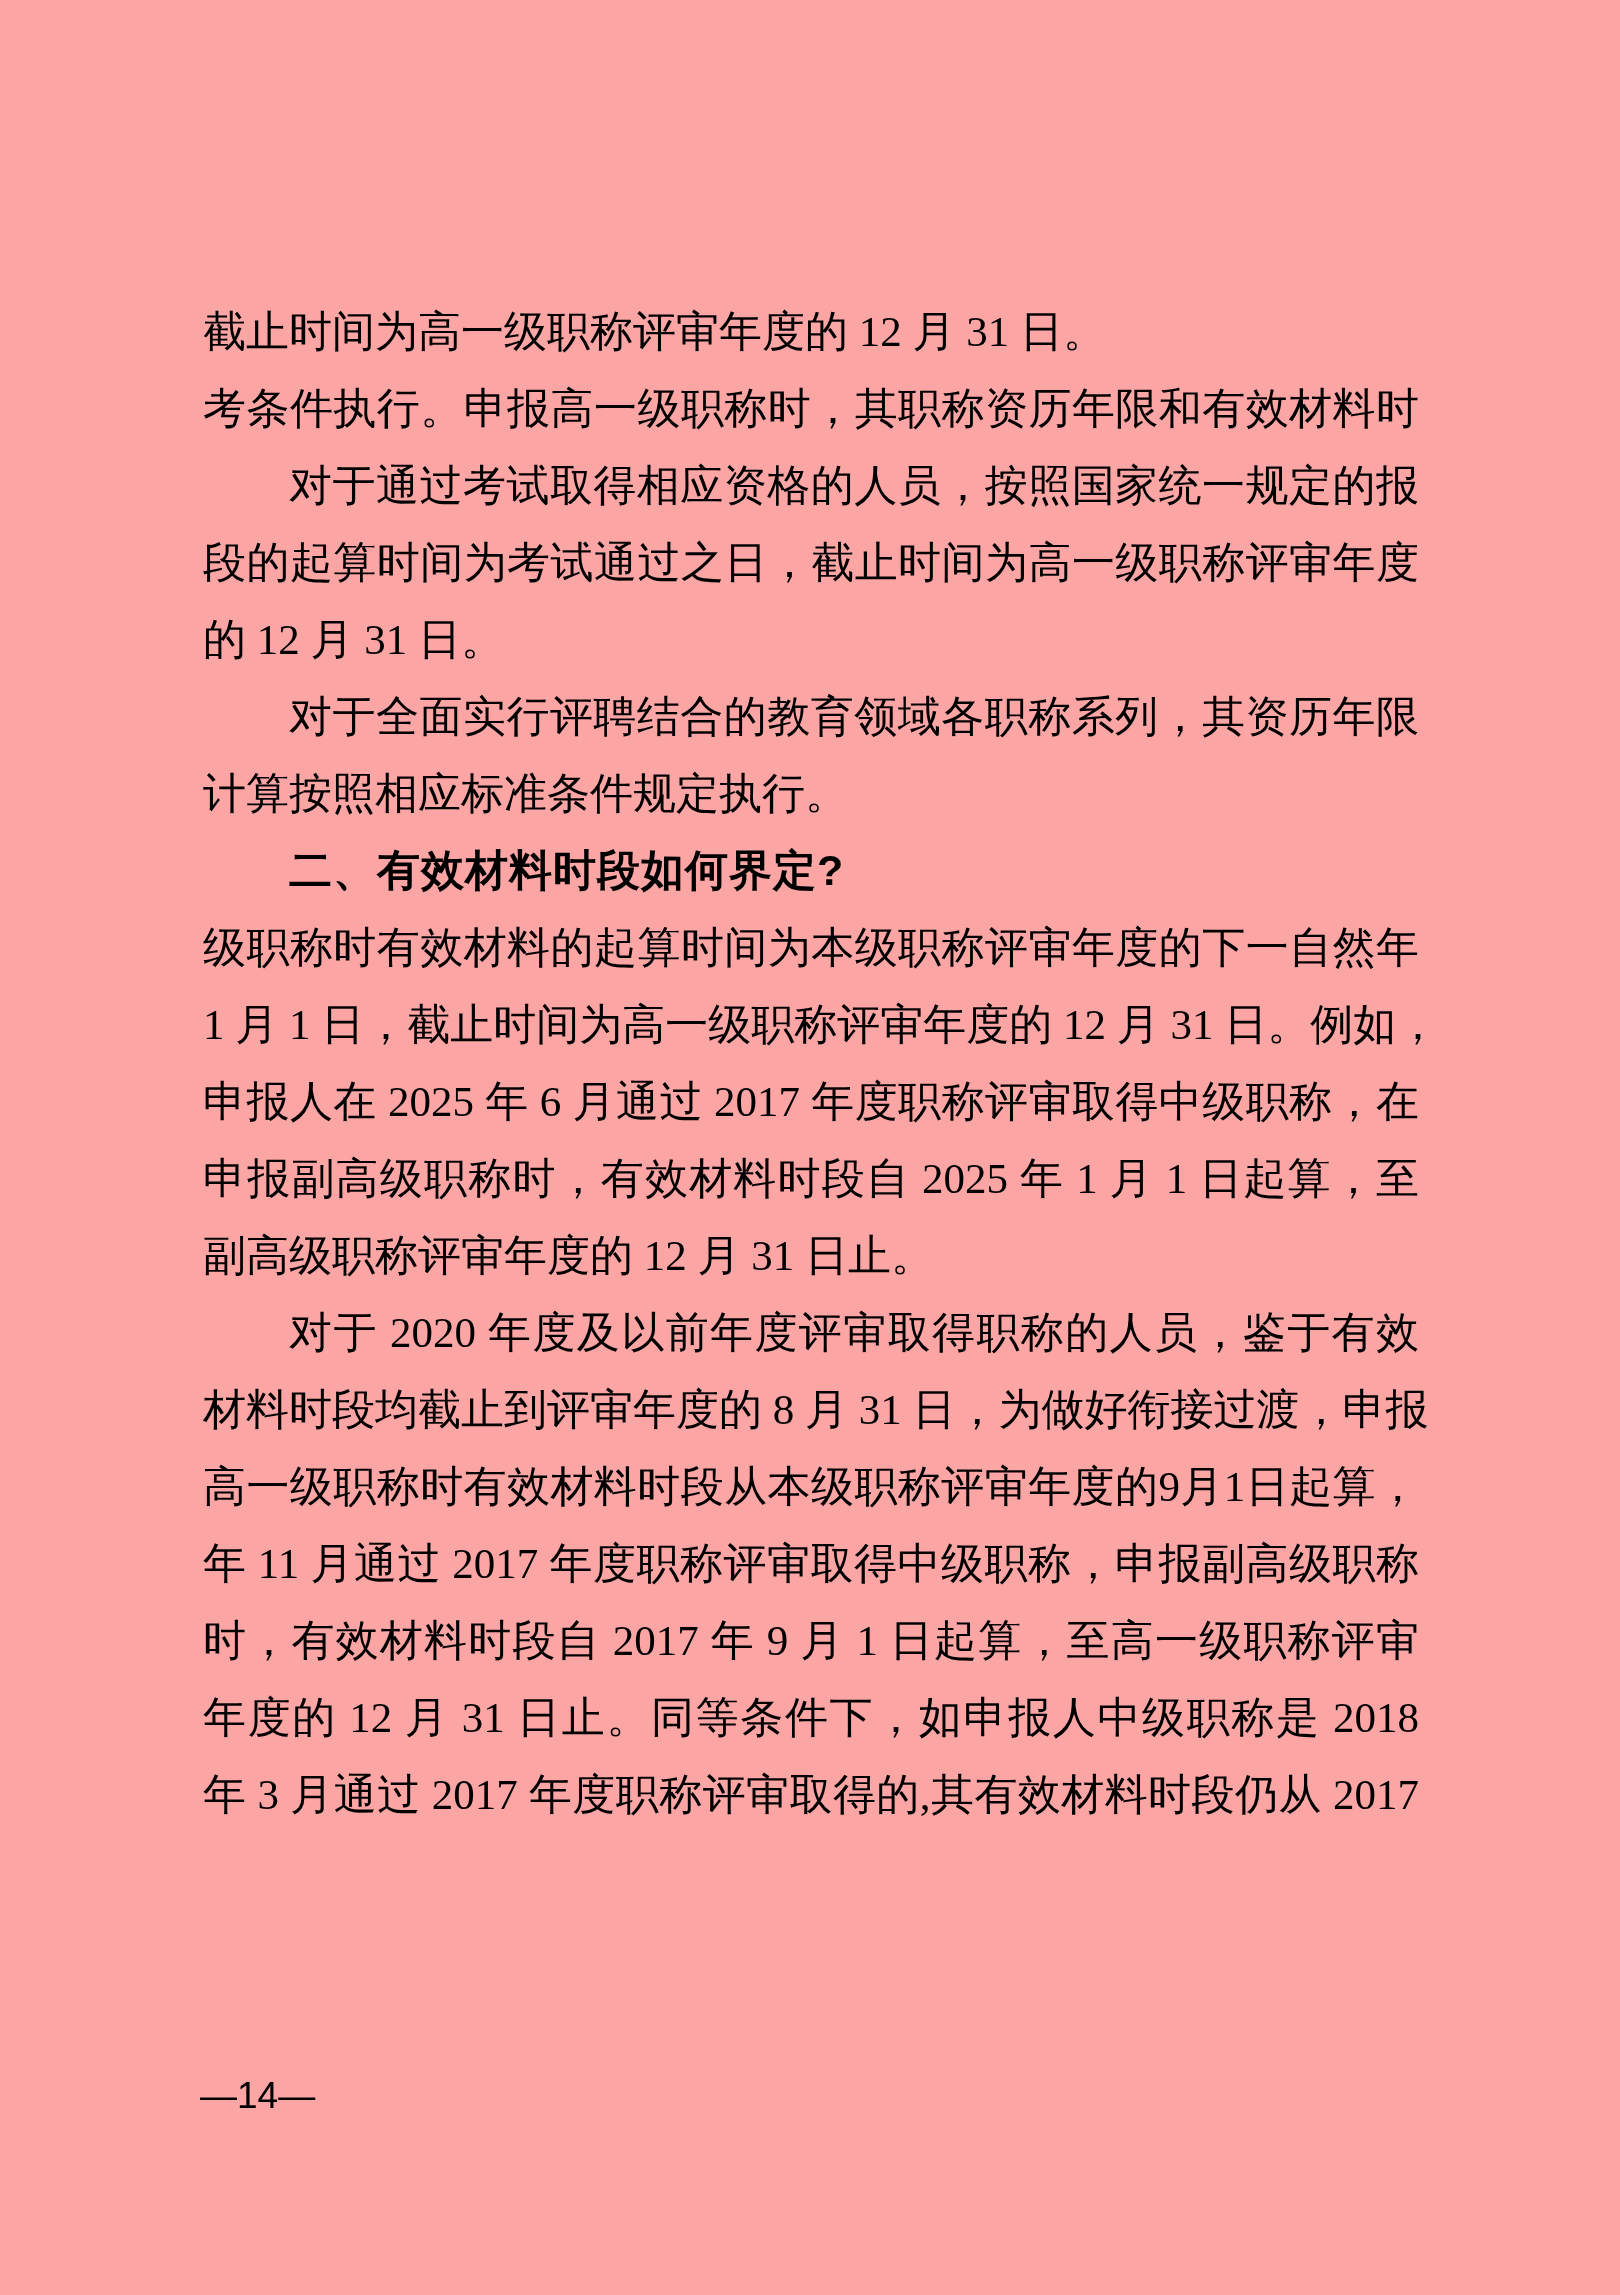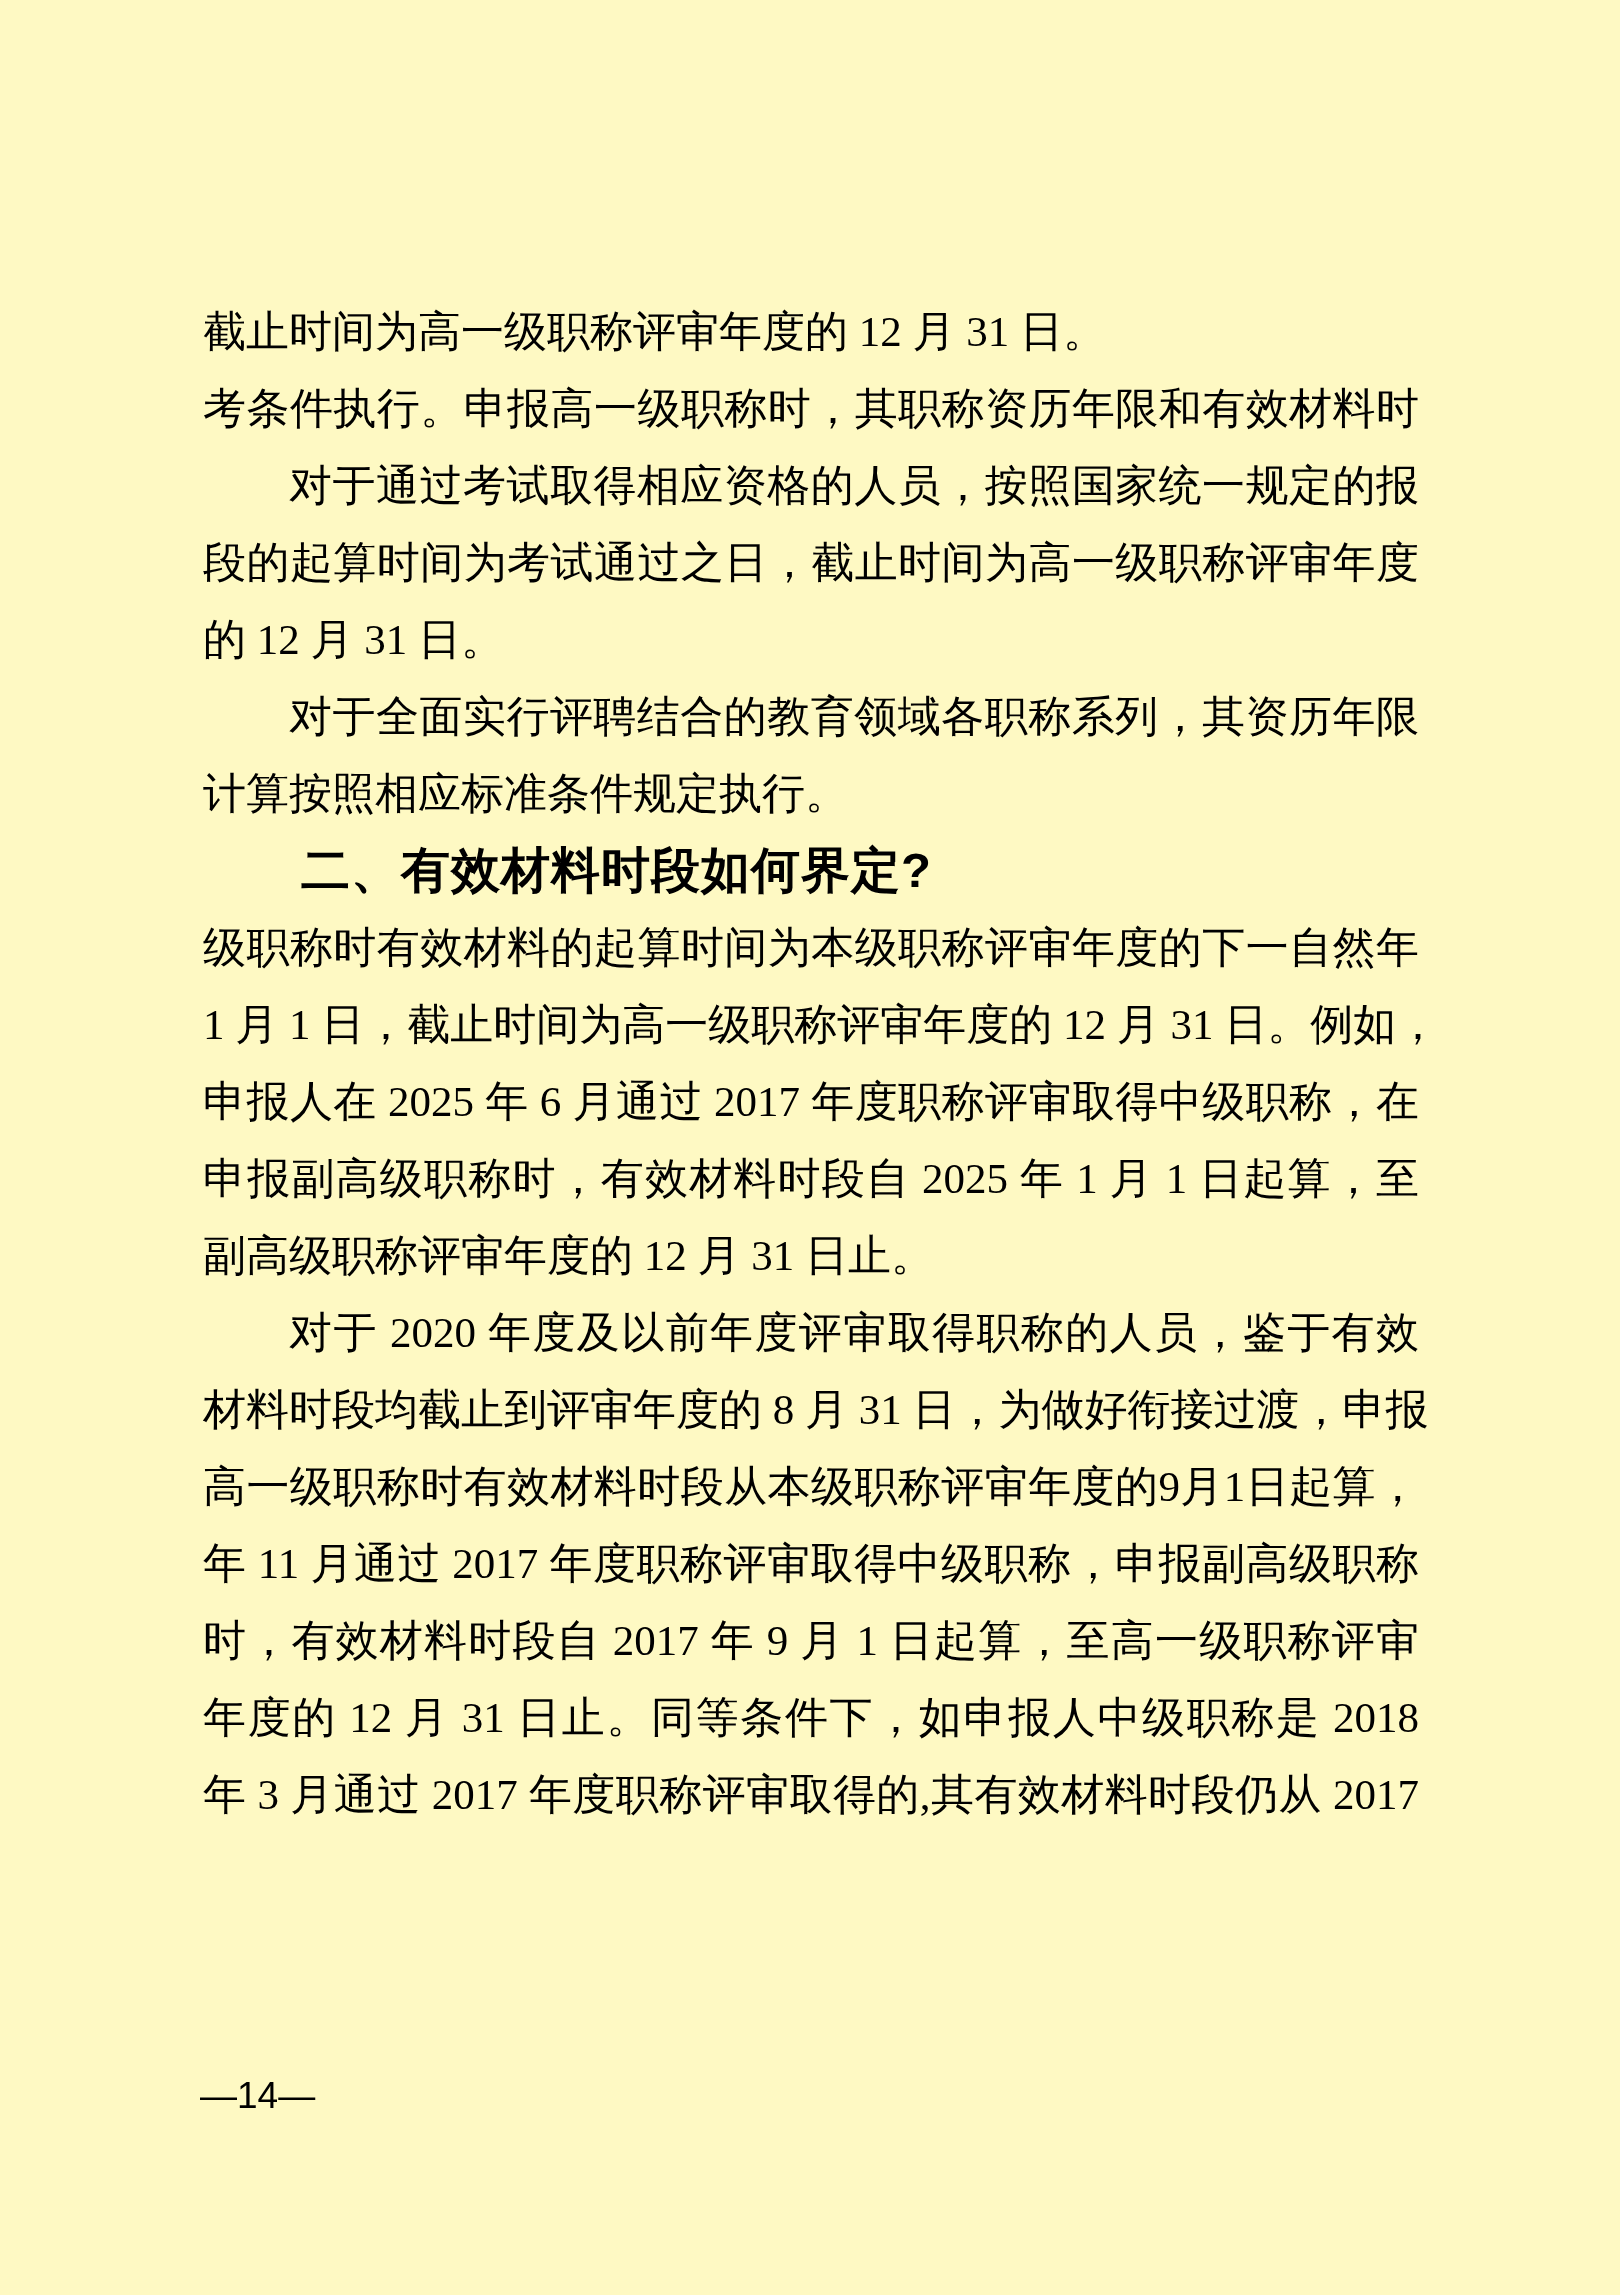--- a/index.html
+++ b/index.html
@@ -4,21 +4,21 @@
 <style>
   html, body {
     margin: 0;
     padding: 0;
     background: #ffffff;
   }
   .page {
     position: relative;
     width: 1621px;
     height: 2295px;
-    background: #fef9c3;
+    background: #fca5a5;
     overflow: hidden;
     font-family: "Liberation Serif", "DejaVu Serif", serif;
     color: #000000;
   }
   .text-block {
     position: absolute;
     left: 203px;
     top: 293px;
     width: 1216px;
     font-size: 43px;
@@ -59,21 +59,21 @@
 
 <div class="page">
   <main class="text-block">
     <p class="line">截止时间为高一级职称评审年度的 12 月 31 日。</p>
     <p class="line fill">考条件执行。申报高一级职称时，其职称资历年限和有效材料时</p>
     <p class="line indent fill">对于通过考试取得相应资格的人员，按照国家统一规定的报</p>
     <p class="line fill">段的起算时间为考试通过之日，截止时间为高一级职称评审年度</p>
     <p class="line">的 12 月 31 日。</p>
     <p class="line indent fill">对于全面实行评聘结合的教育领域各职称系列，其资历年限</p>
     <p class="line">计算按照相应标准条件规定执行。</p>
-    <h2 class="line heading indent" style="font-size:49px;margin:0;">二、有效材料时段如何界定?</h2>
+    <h2 class="line heading indent" style="font-size:43px;margin:0;">二、有效材料时段如何界定?</h2>
     <p class="line fill">级职称时有效材料的起算时间为本级职称评审年度的下一自然年</p>
     <p class="line fill">1 月 1 日，截止时间为高一级职称评审年度的 12 月 31 日。例如，</p>
     <p class="line fill">申报人在 2025 年 6 月通过 2017 年度职称评审取得中级职称，在</p>
     <p class="line fill">申报副高级职称时，有效材料时段自 2025 年 1 月 1 日起算，至</p>
     <p class="line">副高级职称评审年度的 12 月 31 日止。</p>
     <p class="line indent fill">对于 2020 年度及以前年度评审取得职称的人员，鉴于有效</p>
     <p class="line fill">材料时段均截止到评审年度的 8 月 31 日，为做好衔接过渡，申报</p>
     <p class="line fill">高一级职称时有效材料时段从本级职称评审年度的9月1日起算，</p>
     <p class="line fill">年 11 月通过 2017 年度职称评审取得中级职称，申报副高级职称</p>
     <p class="line fill">时，有效材料时段自 2017 年 9 月 1 日起算，至高一级职称评审</p>

